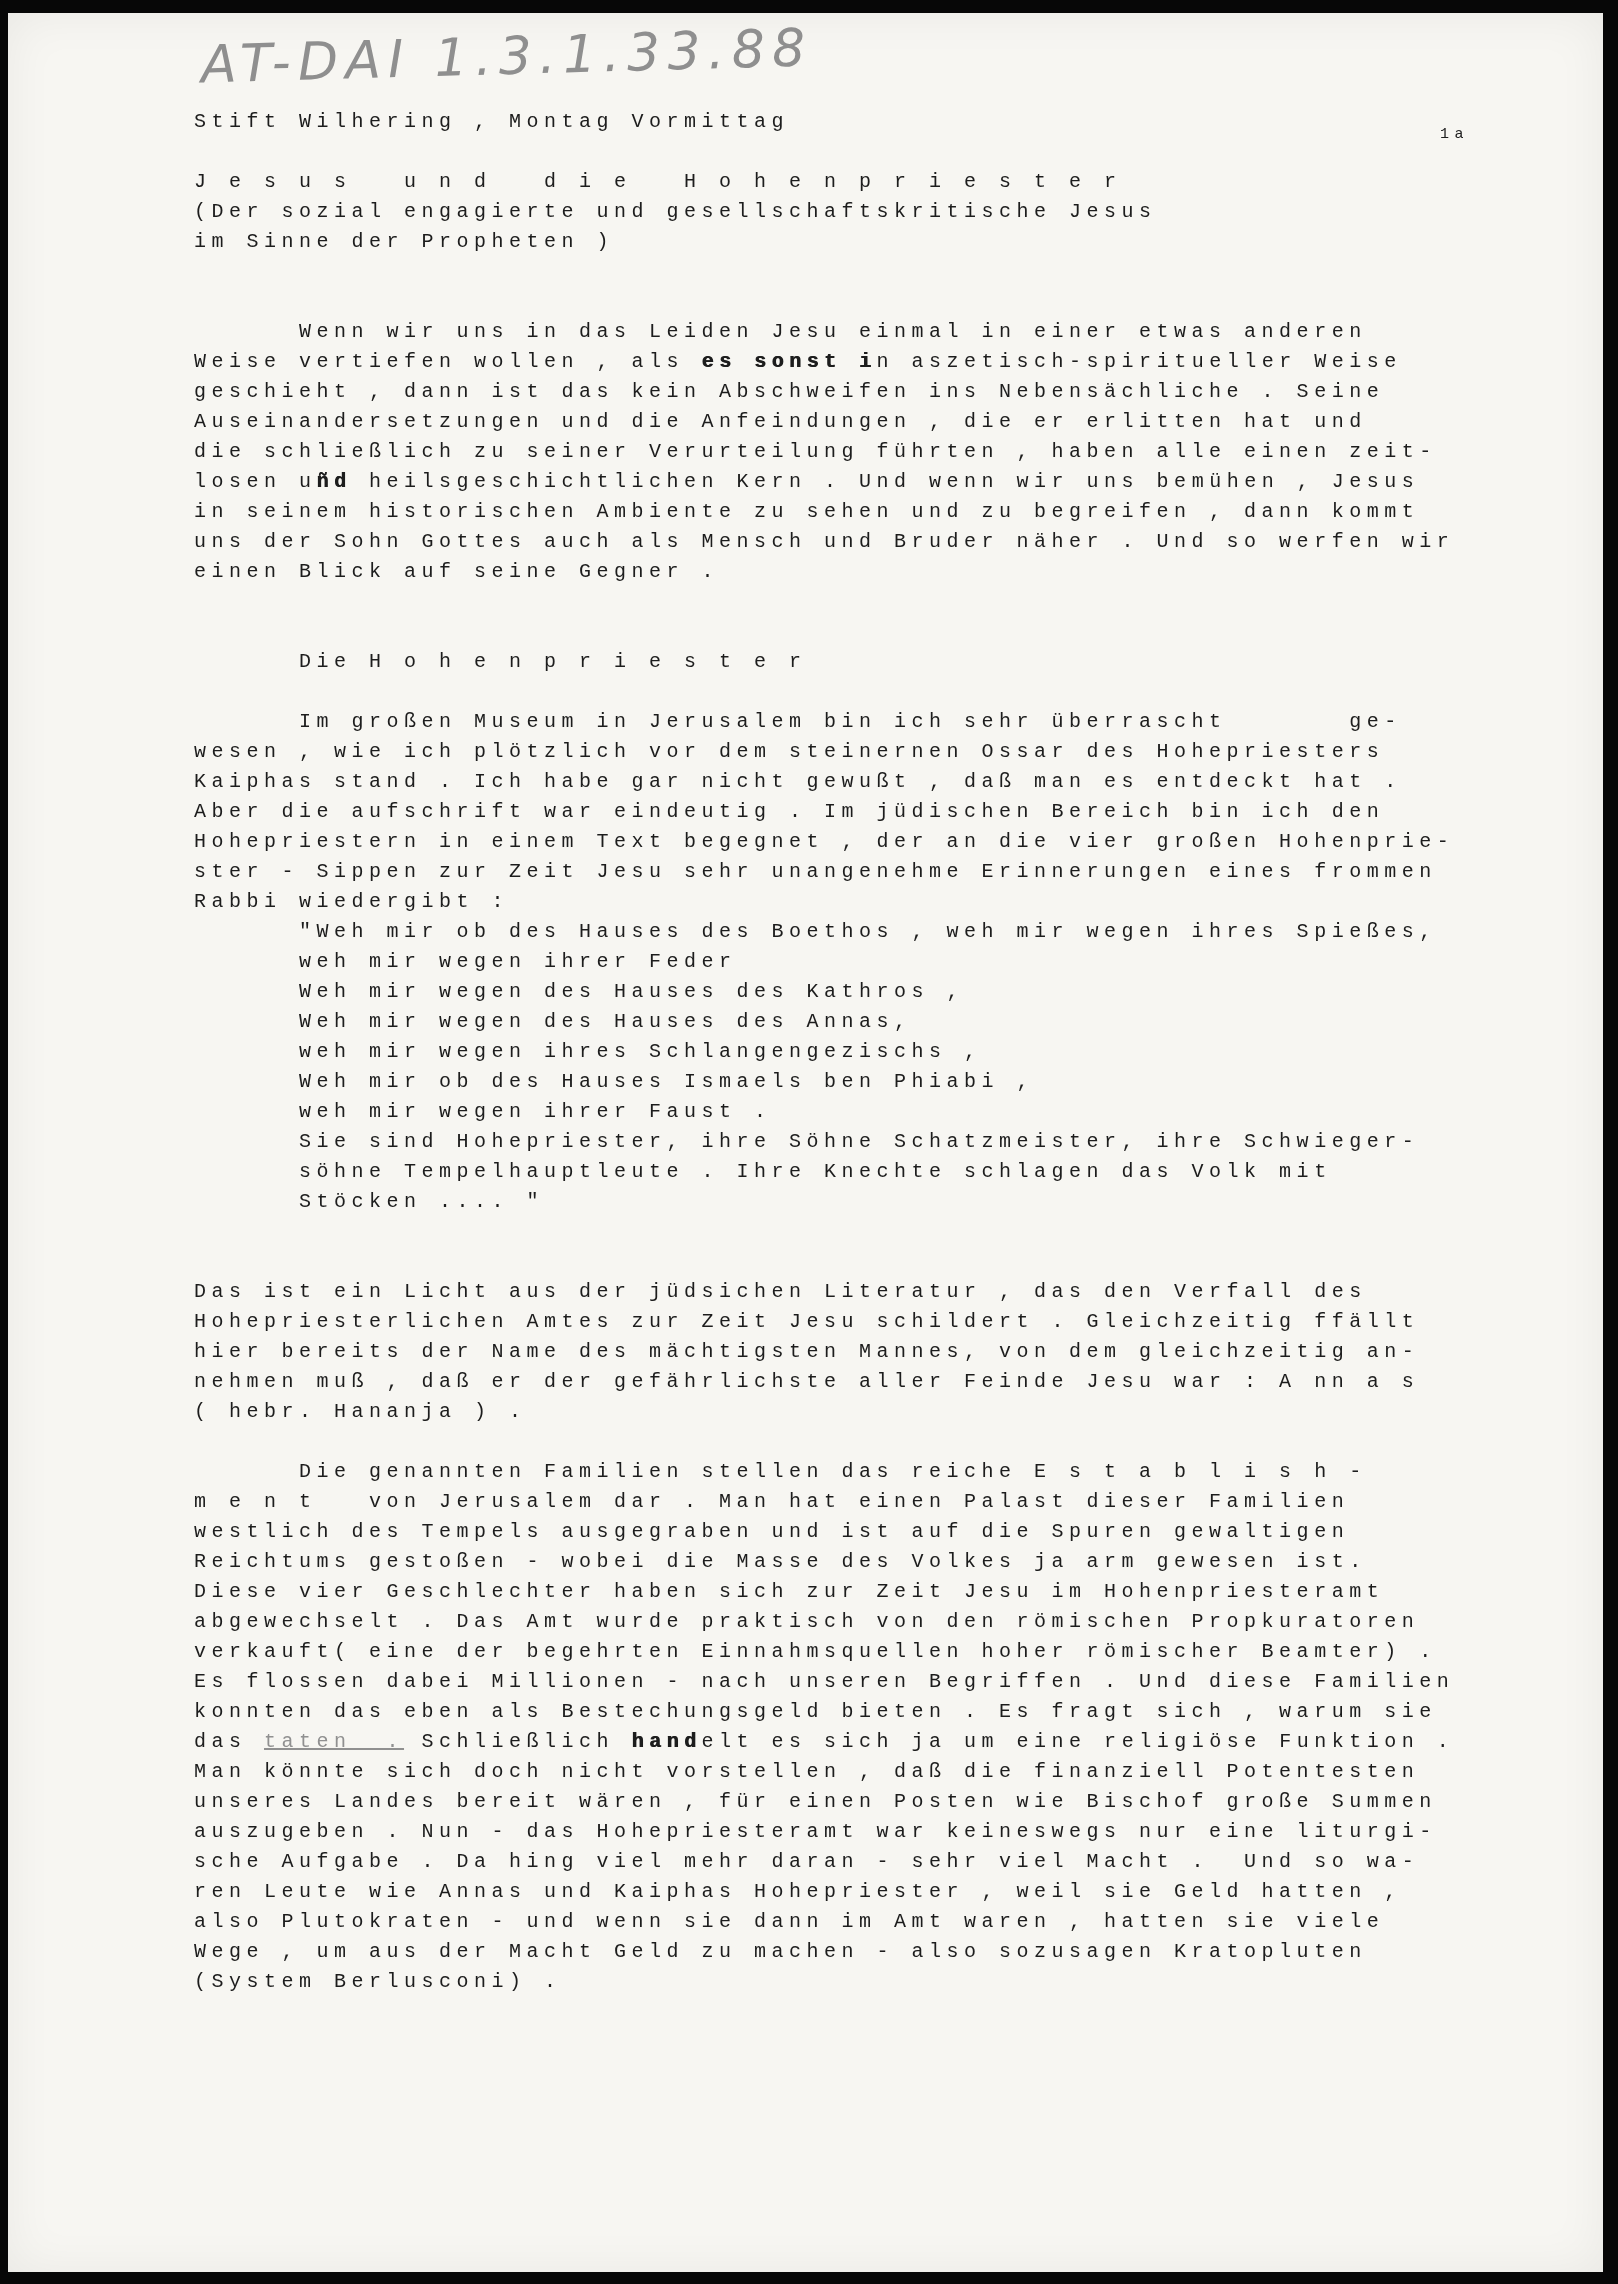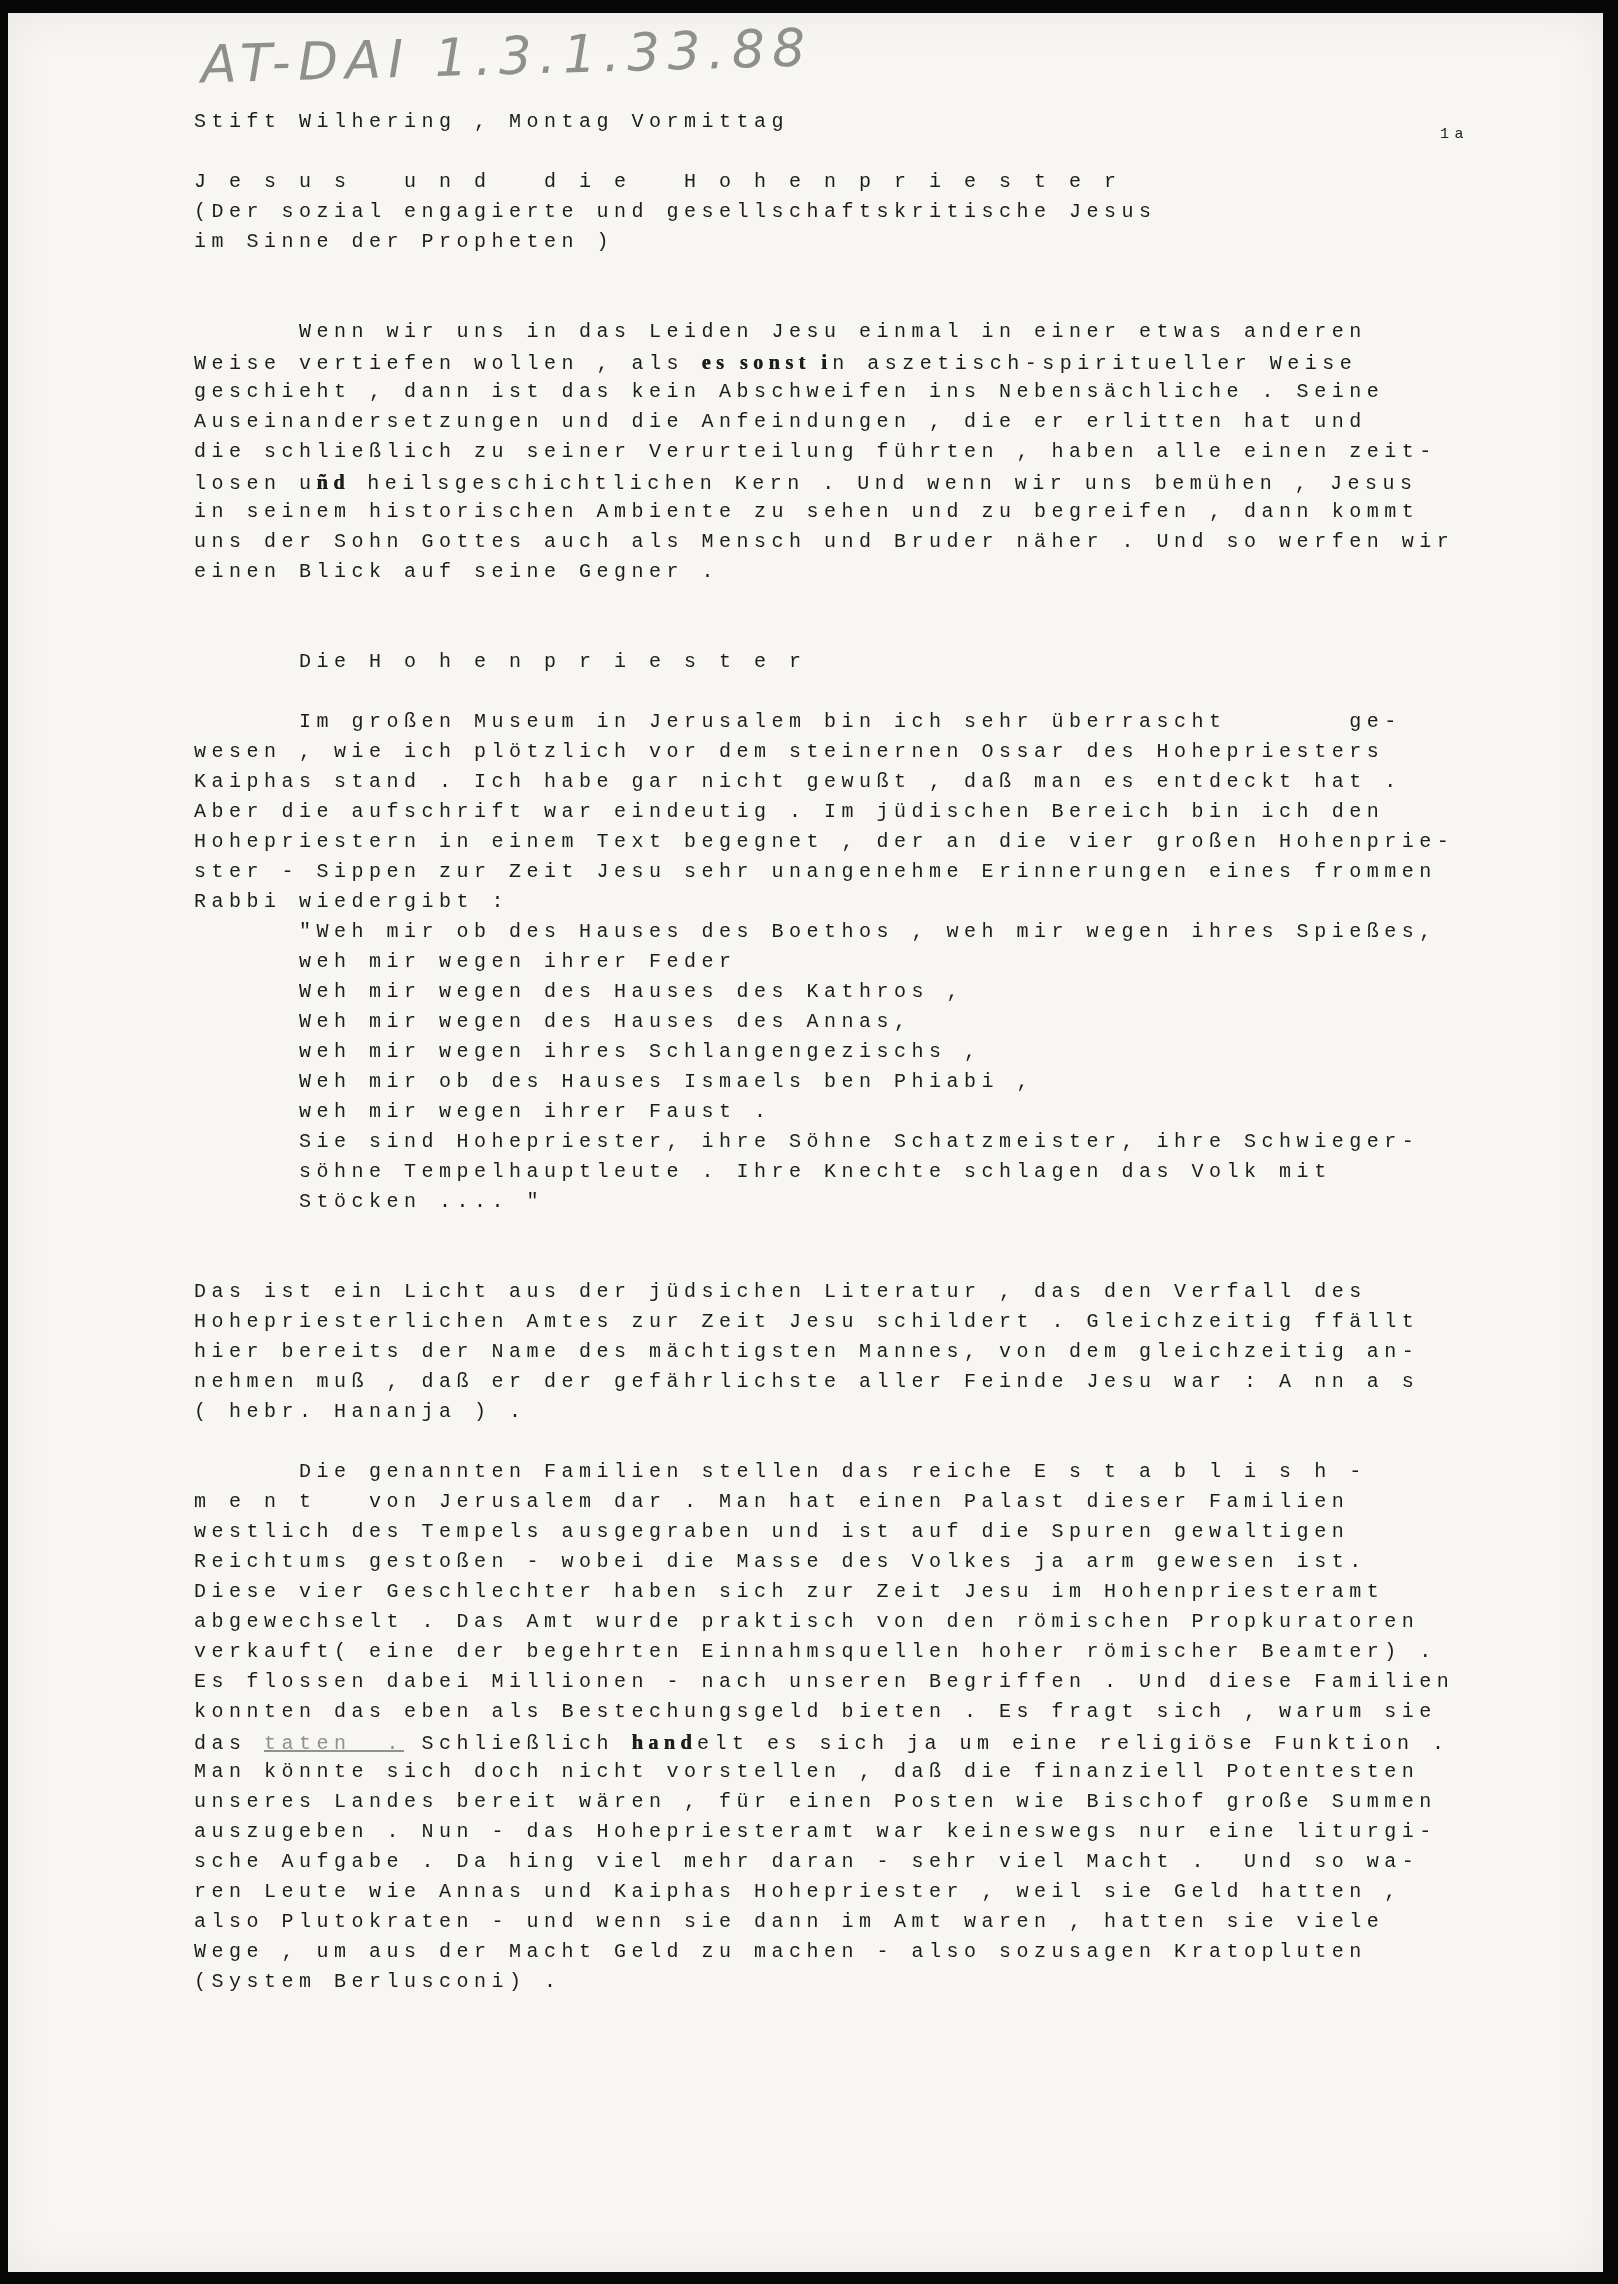--- a/index.html
+++ b/index.html
@@ -34,21 +34,20 @@
     font-size:20px;
     letter-spacing:5.5px;
     line-height:30px;
     color:#1d1d1d;
     white-space:pre;
   }
   .line{height:30px;}
   .line b{
     font-weight:bold;
     text-shadow:0.6px 0 0 #1d1d1d;
-    font-family:Liberation Serif, serif;
   }
   .line .faint{color:#909090;text-decoration:underline;}
   .page-number{
     position:absolute;
     left:1432px;top:107px;
     font-size:15px;
     letter-spacing:5.5px;
     line-height:30px;
     color:#1d1d1d;
   }

